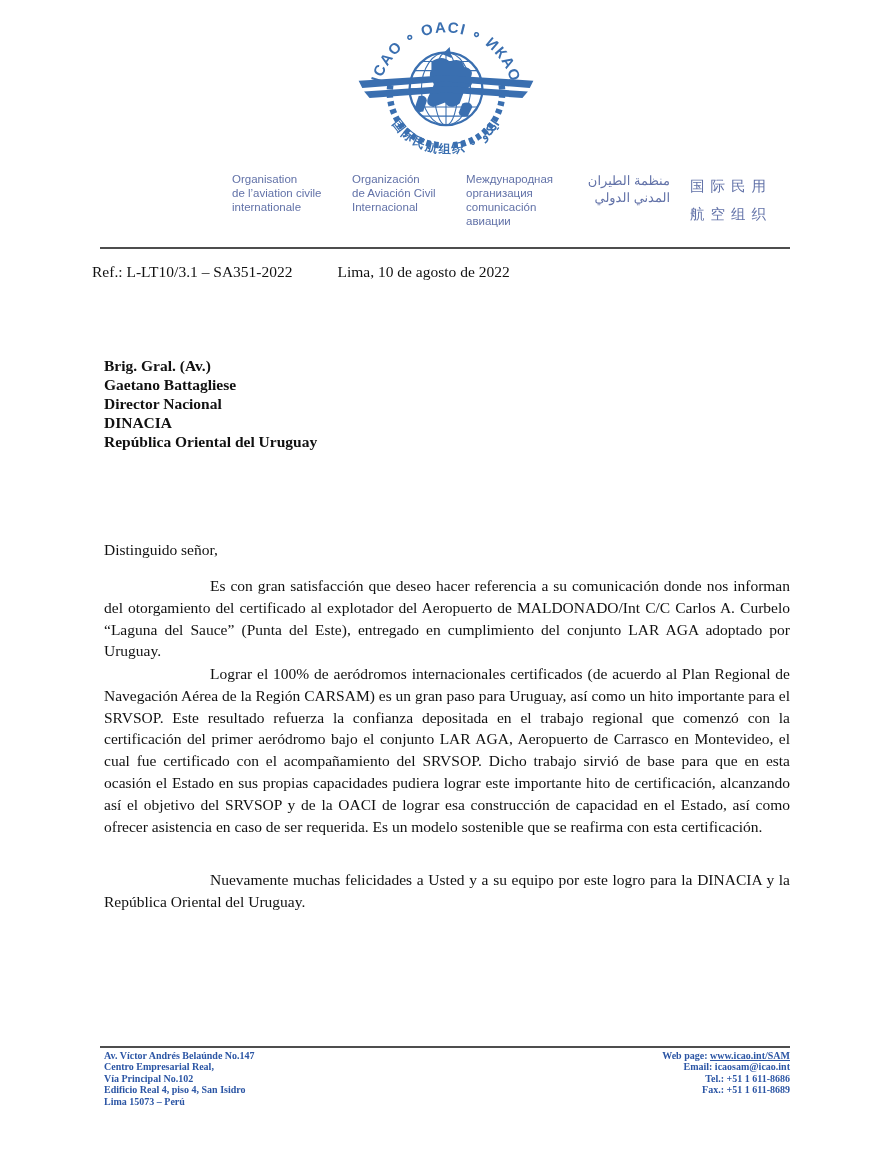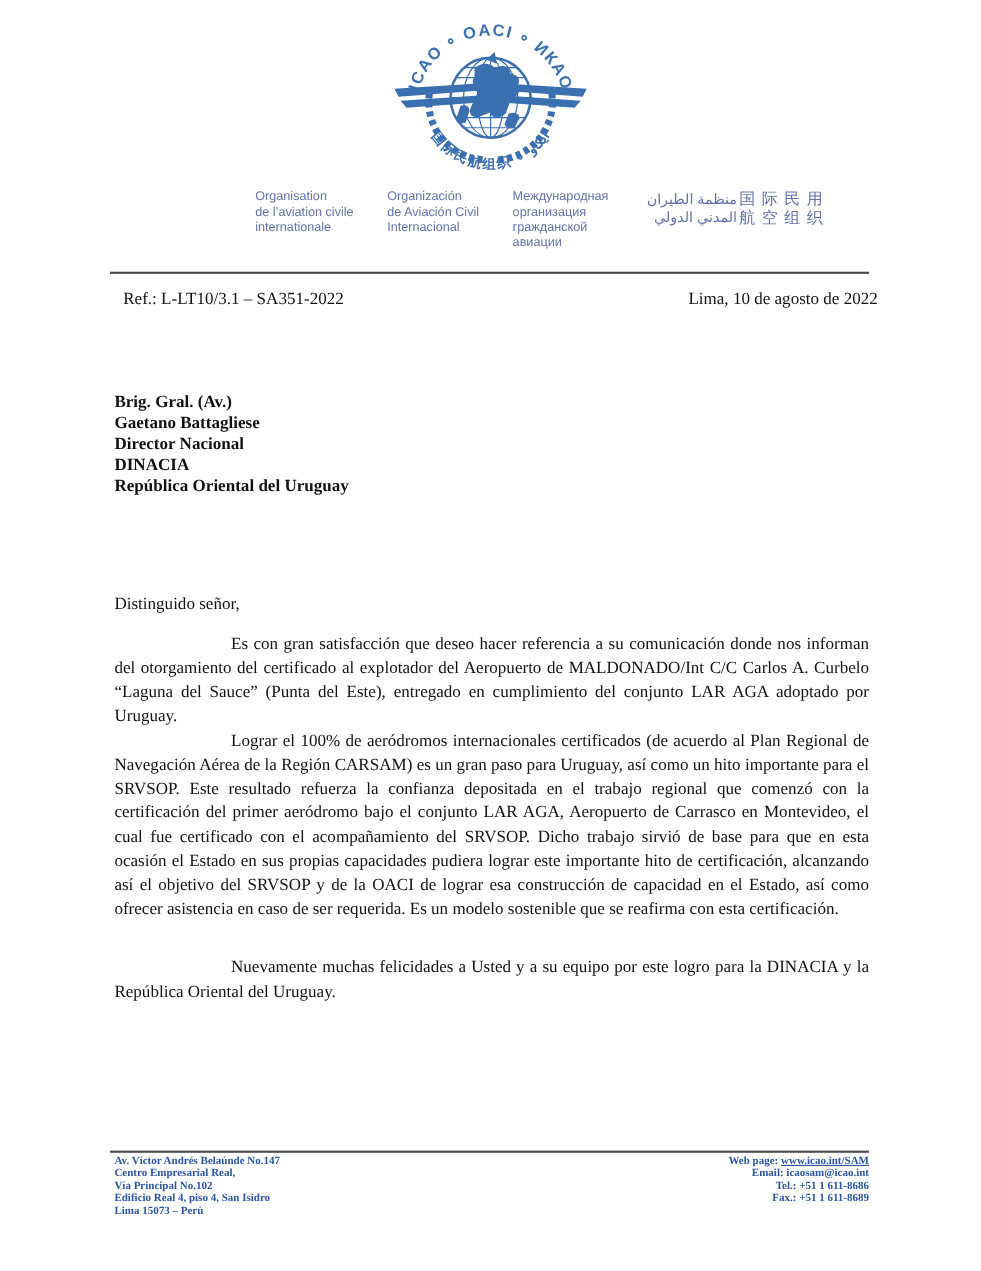--- a/index.html
+++ b/index.html
@@ -38,21 +38,21 @@
     font-size: 11.5px;
     line-height: 14px;
     color: #6272a8;
   }
   .lang-col { position: absolute; top: 2px; }
   .lang-en { left: 122px; width: 100px; }
   .lang-fr { left: 232px; width: 110px; }
   .lang-es { left: 352px; width: 104px; }
   .lang-ru { left: 466px; width: 100px; }
   .lang-ar { left: 566px; width: 104px; text-align: right; direction: rtl; font-size: 13px; line-height: 17px; }
-  .lang-zh { left: 672px; width: 92px; font-size: 14.5px; line-height: 18px; letter-spacing: 6px; }
+  .lang-zh { left: 690px; width: 92px; font-size: 14.5px; line-height: 28px; letter-spacing: 6px; }
 
   
   .header-rule {
     position: absolute;
     top: 247px;
     left: 100px;
     width: 690px;
     border-top: 2px solid #4d4d4d;
   }
   .footer-rule {
@@ -60,25 +60,26 @@
     top: 1046px;
     left: 100px;
     width: 690px;
     border-top: 2px solid #4d4d4d;
   }
 
   
   .ref-row {
     position: absolute;
     top: 263px;
-    left: 112px;
+    left: 92px;
     width: 686px;
     display: flex;
-    justify-content: space-between;
-    font-size: 15.5px;
+    justify-content: flex-start;
+    font-size: 15.5px;
+    gap: 45px;
   }
   .addressee {
     position: absolute;
     top: 356px;
     left: 104px;
     font-size: 15.5px;
     line-height: 19px;
     font-weight: bold;
   }
   .subject-row {
@@ -182,21 +183,21 @@
 
   <div class="languages">
     <div class="lang-col lang-es multiline">Organización
 de Aviación Civil
 Internacional</div>
     <div class="lang-col lang-fr multiline">Organisation
 de l’aviation civile
 internationale</div>
     <div class="lang-col lang-ru multiline">Международная
 организация
-гражданской
+comunicación
 авиации</div>
     <div class="lang-col lang-ar multiline">منظمة الطيران
 المدني الدولي</div>
     <div class="lang-col lang-zh multiline">国际民用
 航空组织</div>
   </div>
 
   <div class="header-rule"></div>
 
   <div class="ref-row">

